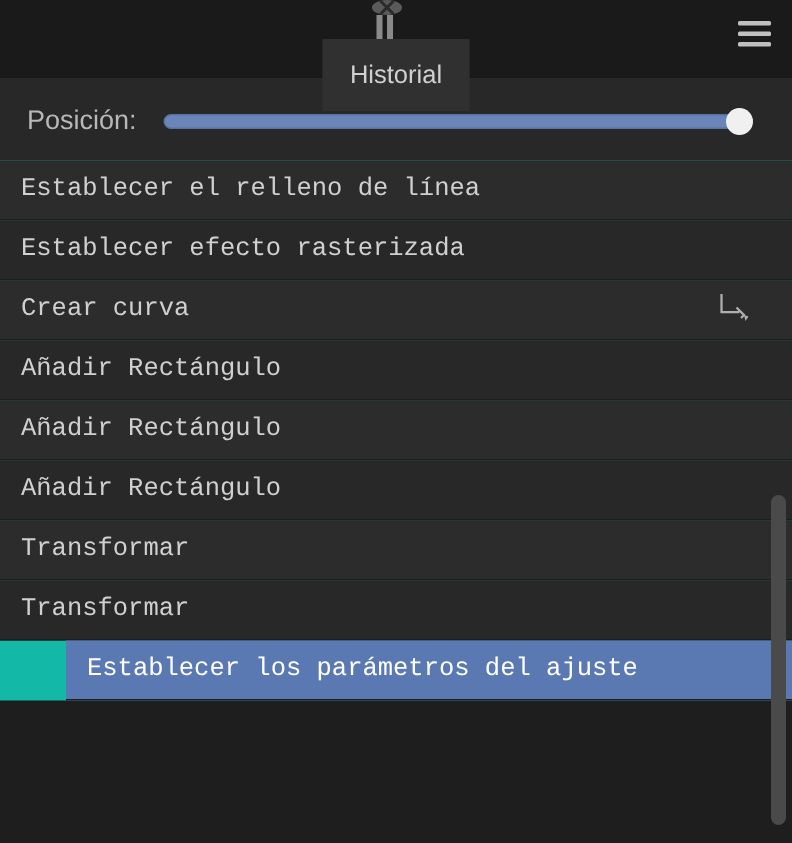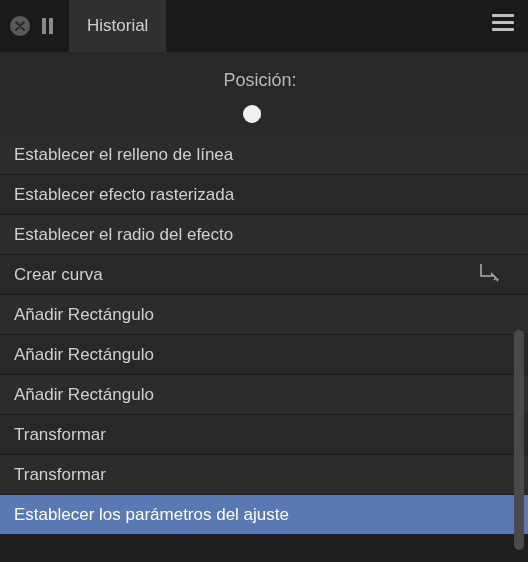--- a/index.html
+++ b/index.html
@@ -16,20 +16,21 @@
       overflow: hidden;
       position: relative;
     }
     .titlebar {
       height: 52px;
       background: #1a1a1a;
       display: flex;
       align-items: center;
       padding: 0 10px;
       position: relative;
+      flex-direction: column;
     }
     .close-btn {
       width: 20px;
       height: 20px;
       border-radius: 50%;
       background: #5a5a5a;
       display: flex;
       align-items: center;
       justify-content: center;
       margin-right: 12px;
@@ -70,21 +71,20 @@
       height: 3px;
       background: #c0c0c0;
       border-radius: 1px;
     }
     .position-row {
       display: flex;
       align-items: center;
       padding: 18px 26px 16px 18px;
       gap: 18px;
       background: #282828;
-      flex-direction: column;
     }
     .position-label {
       font-size: 18px;
       color: #b8b8b8;
     }
     .slider-container {
       flex: 1;
       position: relative;
       height: 18px;
       display: flex;
@@ -101,20 +101,21 @@
       position: absolute;
       right: 0;
       width: 18px;
       height: 18px;
       background: #f0f0f0;
       border-radius: 50%;
       cursor: pointer;
     }
     .history-list {
       background: #14b8a6;
+      font-family: Liberation Mono, monospace;
     }
     .history-item {
       padding: 10px 14px;
       font-size: 17px;
       color: #d0d0d0;
       border-bottom: 1px solid #1e1e1e;
       display: flex;
       align-items: center;
       justify-content: space-between;
       cursor: pointer;
@@ -122,20 +123,21 @@
     }
     .history-item:nth-child(odd) {
       background: #2c2c2c;
     }
     .history-item:nth-child(even) {
       background: #282828;
     }
     .history-item.selected {
       background: #5a79b3;
       color: #ffffff;
+      margin-left: 44px;
     }
     .curve-icon {
       margin-right: 14px;
     }
     .scrollbar {
       position: absolute;
       right: 4px;
       top: 330px;
       width: 10px;
       height: 220px;
@@ -175,23 +177,20 @@
 </div>
 
 <div class="history-list" id="history-list">
     <div class="history-item">
       <span>Establecer el relleno de línea</span>
     </div>
     <div class="history-item">
       <span>Establecer efecto rasterizada</span>
     </div>
     <div class="history-item">
-      <span>Establecer el radio del efecto</span>
-    </div>
-    <div class="history-item">
       <span>Crear curva</span>
       <span class="curve-icon"><svg width="22" height="22" viewBox="0 0 22 22">
           <path d="M3 3 L3 15 L15 15" stroke="#b0b0b0" stroke-width="1.5" fill="none"></path>
           <path d="M13 12 L18 17 L16 19" stroke="#b0b0b0" stroke-width="1.5" fill="none"></path>
           <polygon points="18,17 21,18 19,21" fill="#b0b0b0"></polygon>
         </svg></span>
     </div>
     <div class="history-item">
       <span>Añadir Rectángulo</span>
     </div>

